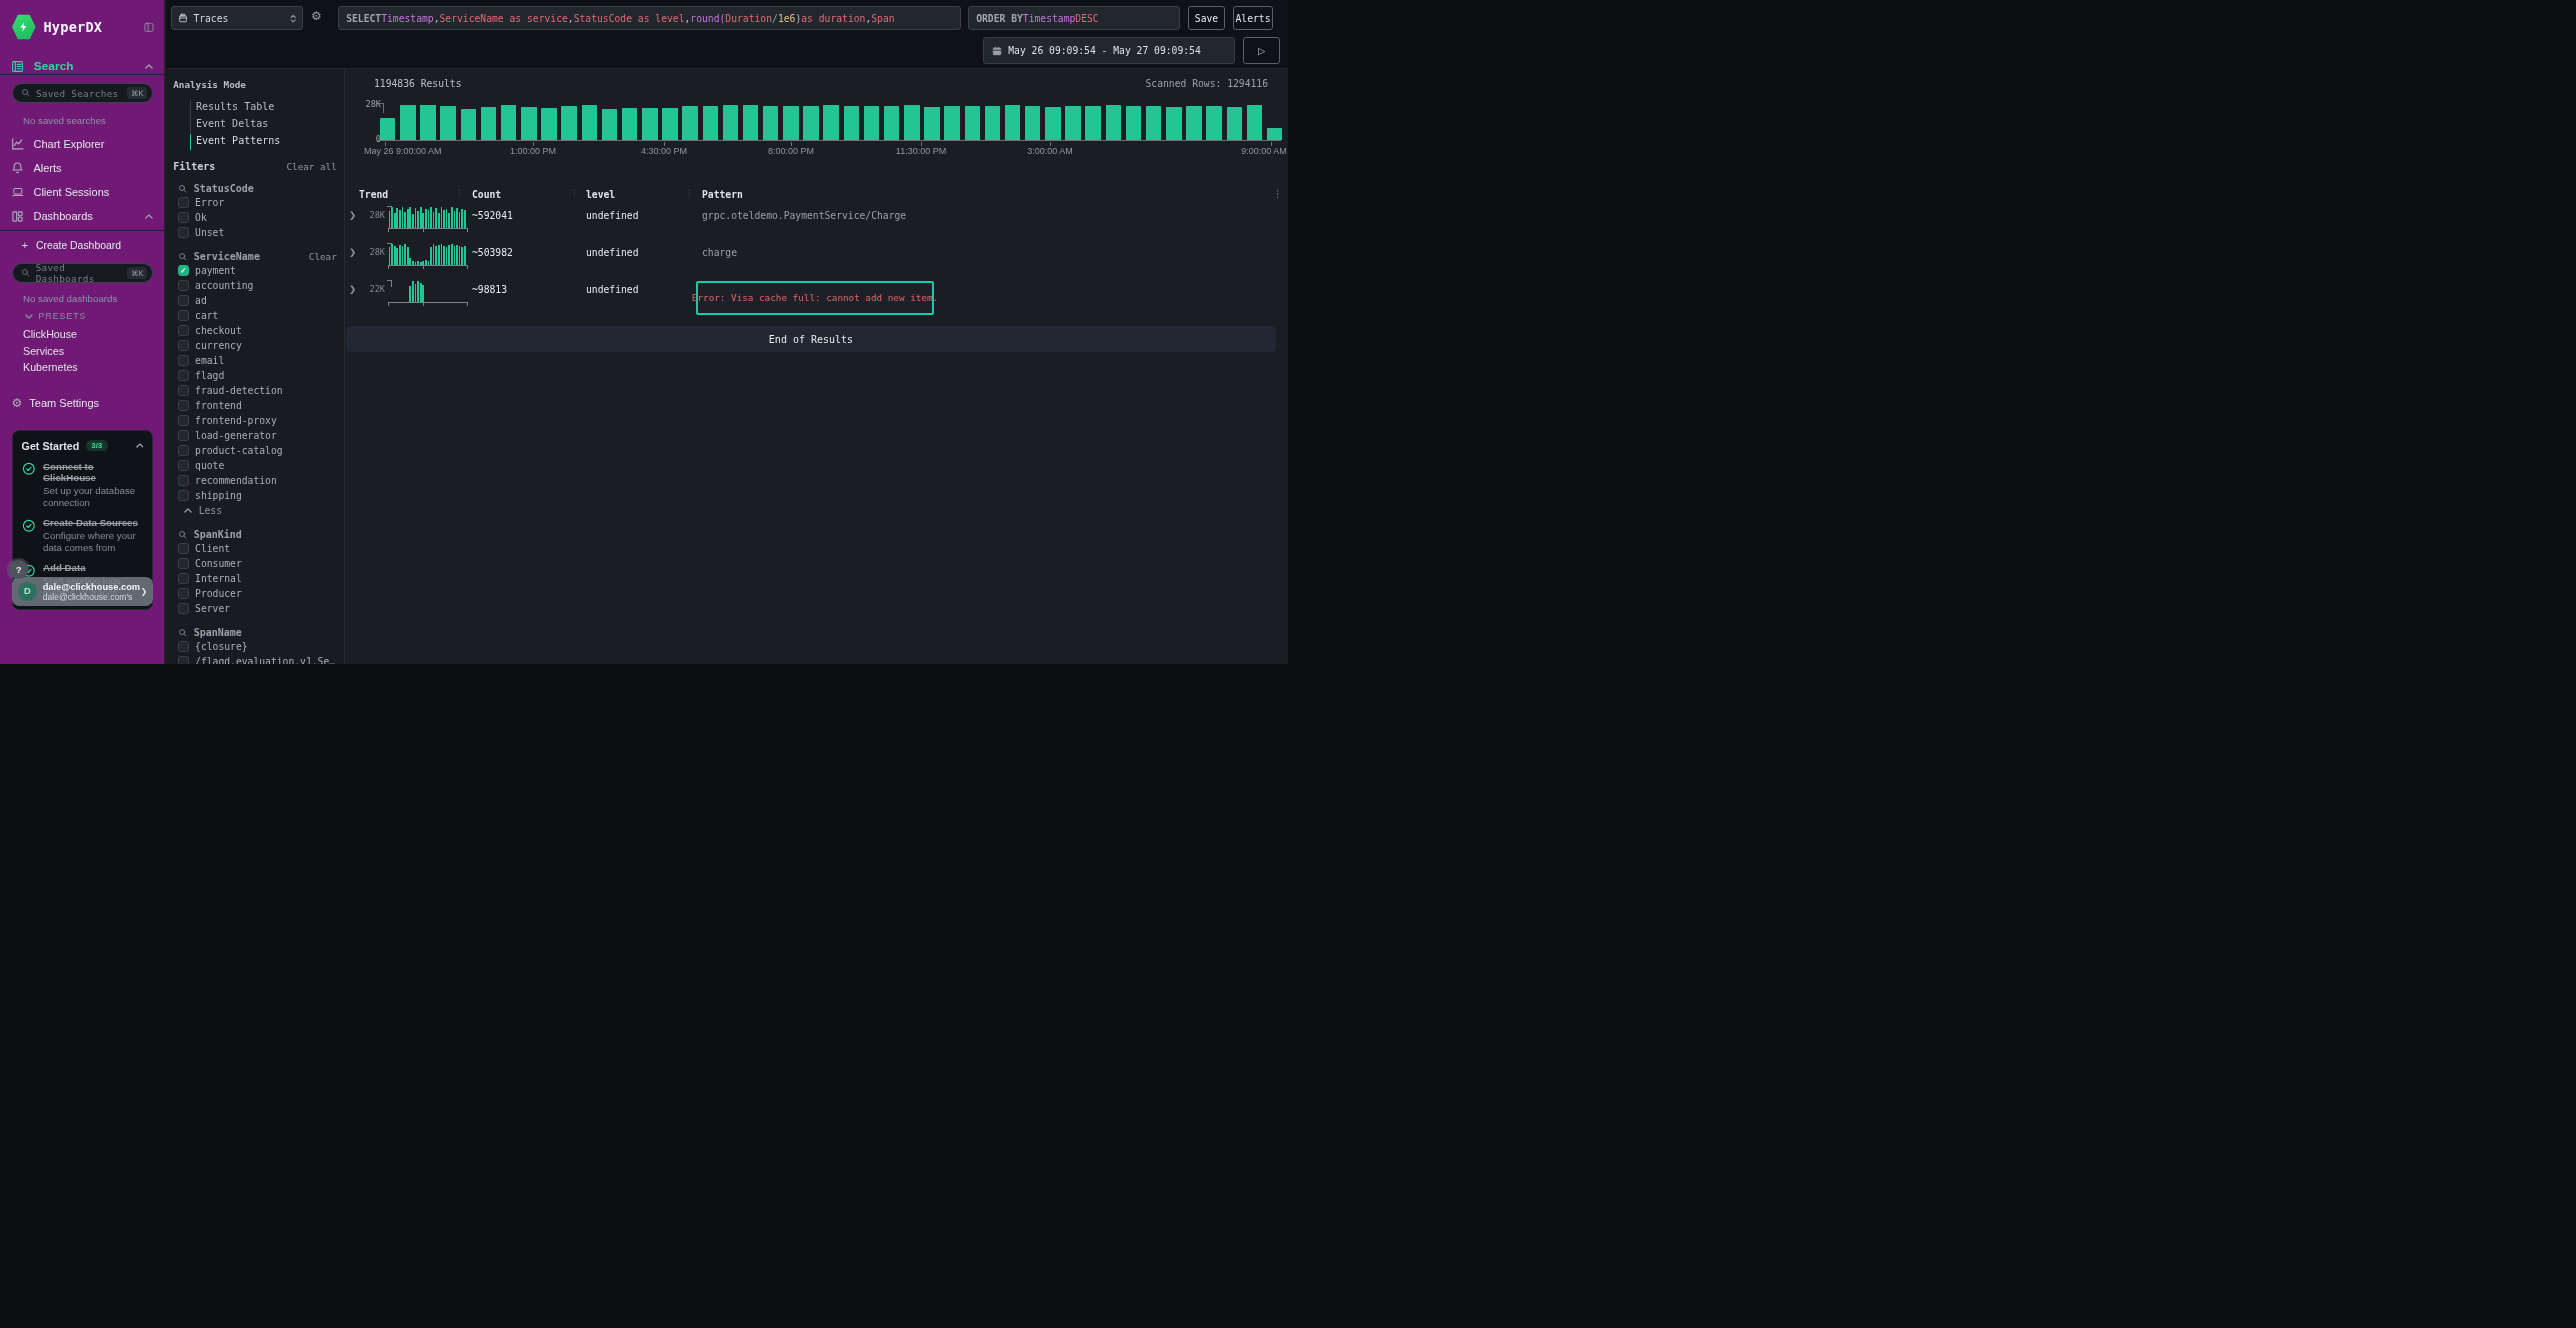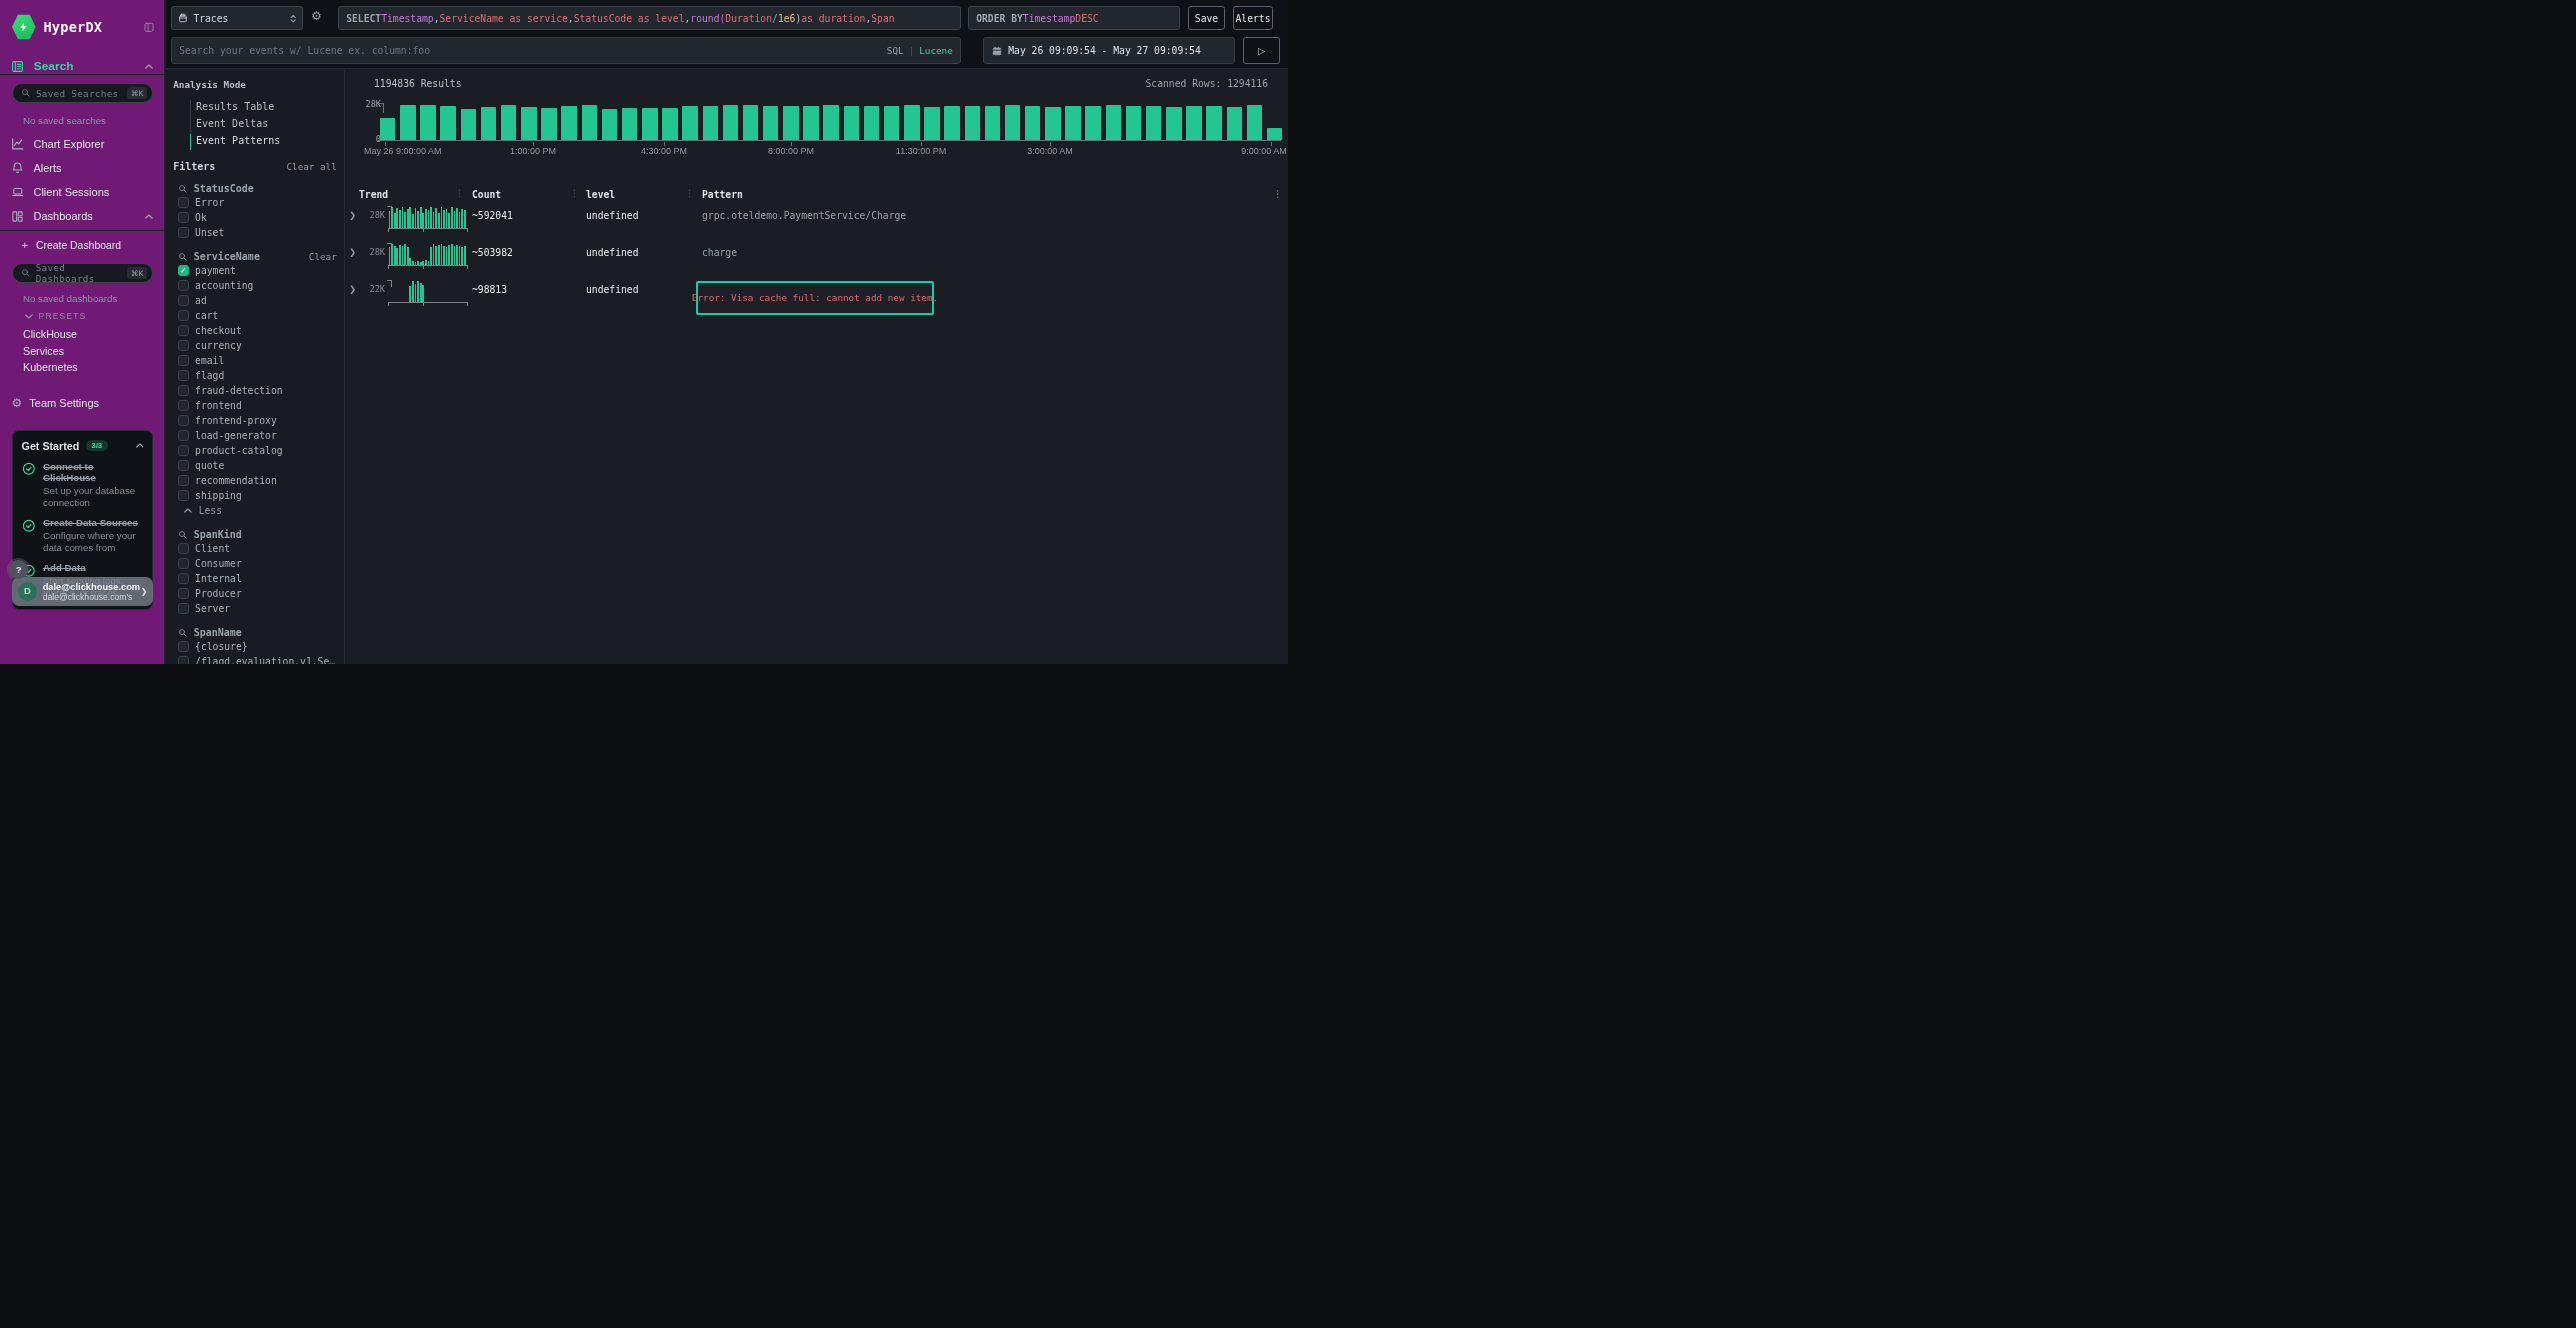--- a/index.html
+++ b/index.html
@@ -373,28 +373,20 @@
       </div>
     <div class="tb-box order-box mono" id="order-box">
         <span class="tok-kw">ORDER BY </span>
         <span class="tok-purple">Timestamp</span>
         <span class="tok-red"> DESC</span>
       </div>
 
     <button class="tb-btn save-btn">Save</button>
     <button class="tb-btn alerts-btn">Alerts</button>
 
-    <div class="search-wrap">
-      <input type="text" placeholder="Search your events w/ Lucene ex. column:foo" style="">
-      <div class="lang-toggle mono">
-        <span class="lang-sql">SQL</span>
-        <span class="lang-sep">|</span>
-        <span class="lang-lucene">Lucene</span>
-      </div>
-    </div>
 
     <div class="date-box mono">
       <span class="cal">
           <svg class="ic" width="10" height="10" viewBox="0 0 24 24" stroke-width="1.8">
             <rect x="3" y="5" width="18" height="16" rx="2" fill="#9aa0a8" stroke="#9aa0a8"></rect>
             <line x1="3" y1="10" x2="21" y2="10" stroke="#22262d"></line>
             <line x1="8" y1="3" x2="8" y2="6" stroke="#9aa0a8"></line>
             <line x1="16" y1="3" x2="16" y2="6" stroke="#9aa0a8"></line>
           </svg>
         </span>
@@ -797,15 +789,18 @@
             <div class="stick" style="left: 79px;"></div>
           </div>
           <span class="cell c-count">~98813</span>
           <span class="cell c-level">undefined</span>
           <div class="hl-box">
             <span class="htxt">Error: Visa cache full: cannot add new item.</span>
           </div>
         </div>
       </div>
 
+    <div class="end-banner">
+      <span>End of Results</span>
+    </div>
   </main>
 </div>
 
 
 </body></html>

